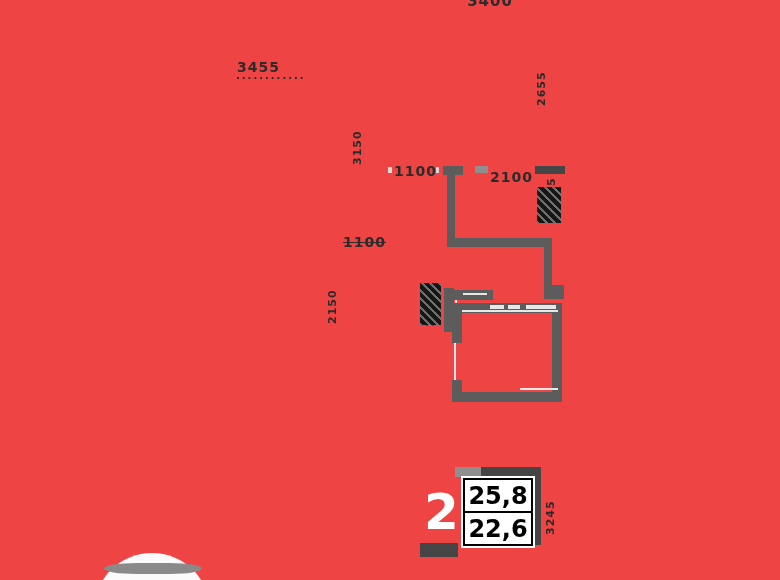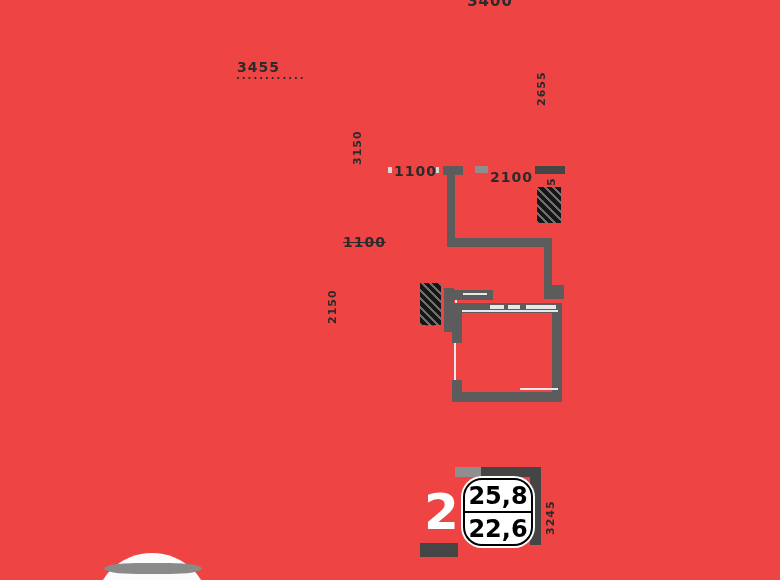--- a/index.html
+++ b/index.html
@@ -115,21 +115,21 @@
   <div class="abs wline" style="left:526px;top:305px;width:30px;height:4px;"></div>
 
   <div class="abs wline" style="left:520px;top:388px;width:38px;height:2px;"></div>
 
   <div class="abs wall-light" style="left:455px;top:467px;width:26px;height:10px;"></div>
   <div class="abs wall-dark" style="left:481px;top:467px;width:51px;height:10px;"></div>
   <div class="abs wall-dark" style="left:530px;top:467px;width:11px;height:78px;"></div>
   <div class="abs wall-dark" style="left:420px;top:543px;width:38px;height:14px;"></div>
 
   <div class="abs unit-number" style="left:424px;top:487px;">2</div>
-  <div class="abs area-box" style="left:463px;top:478px;border-radius:19px;">
+  <div class="abs area-box" style="left:463px;top:478px;">
     <div class="area-row top">25,8</div>
     <div class="area-row">22,6</div>
   </div>
 
   <div class="abs circle" style="left:95px;top:553px;width:114px;height:110px;"></div>
   <div class="abs circle-band" style="left:104px;top:563px;width:98px;height:11px;"></div>
 
 </div>
 
 </body></html>

